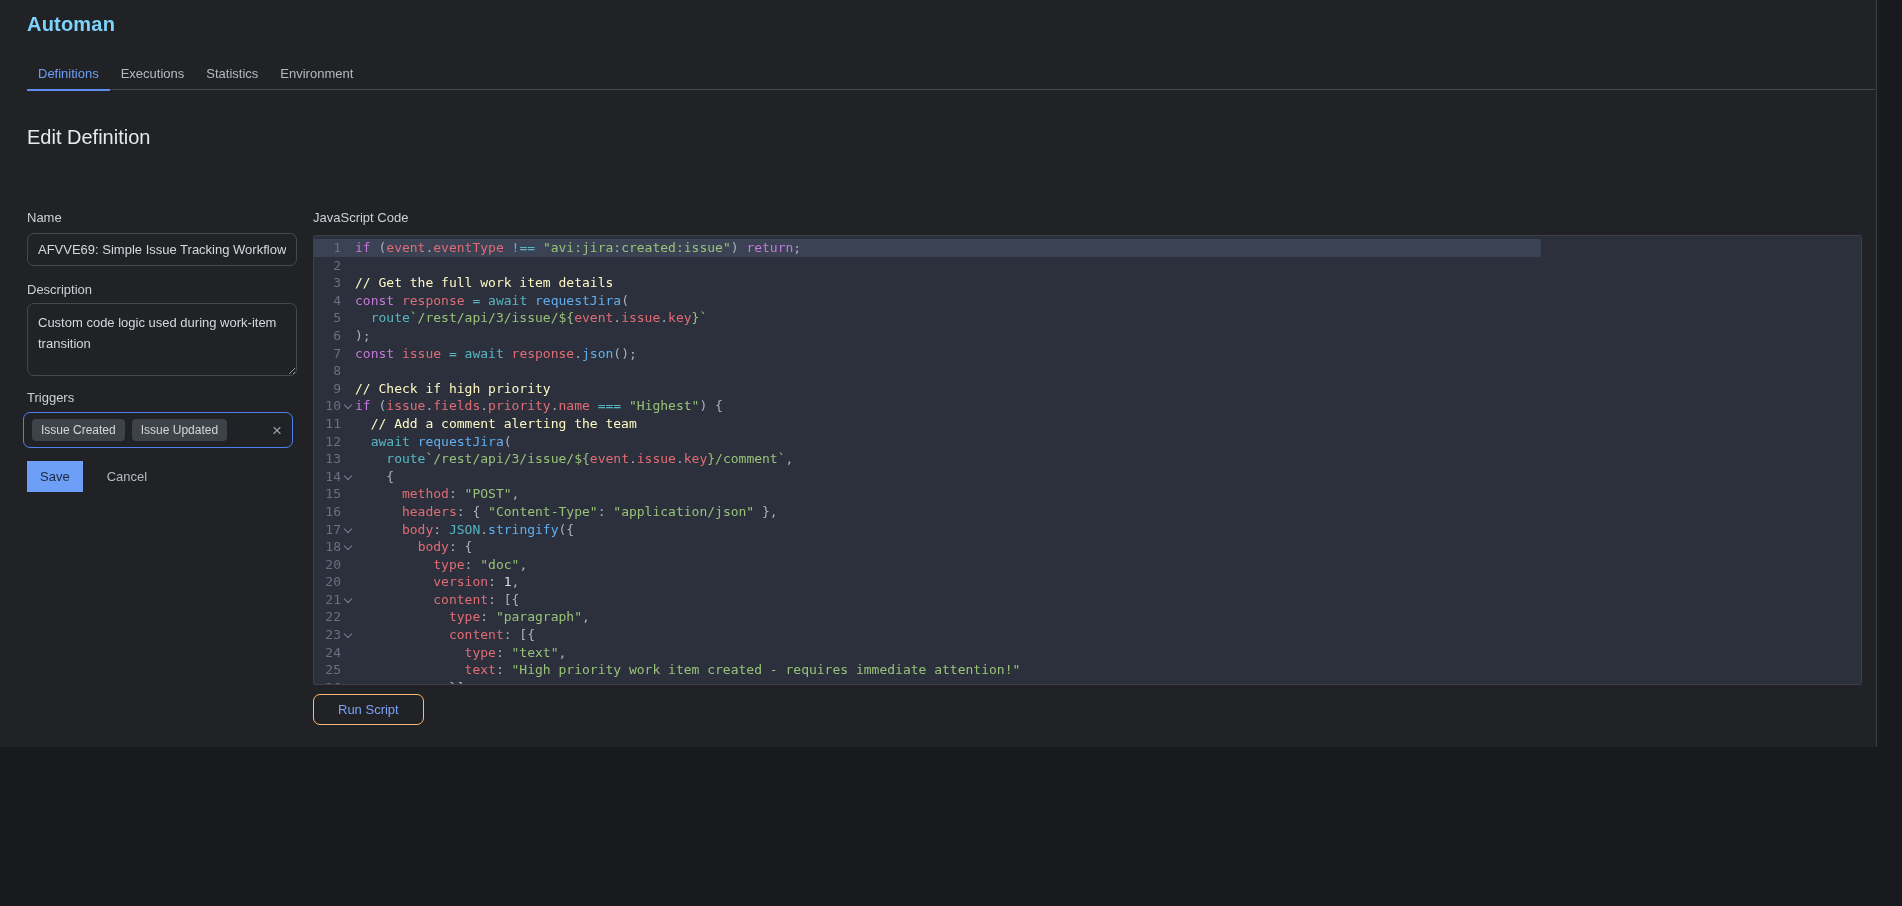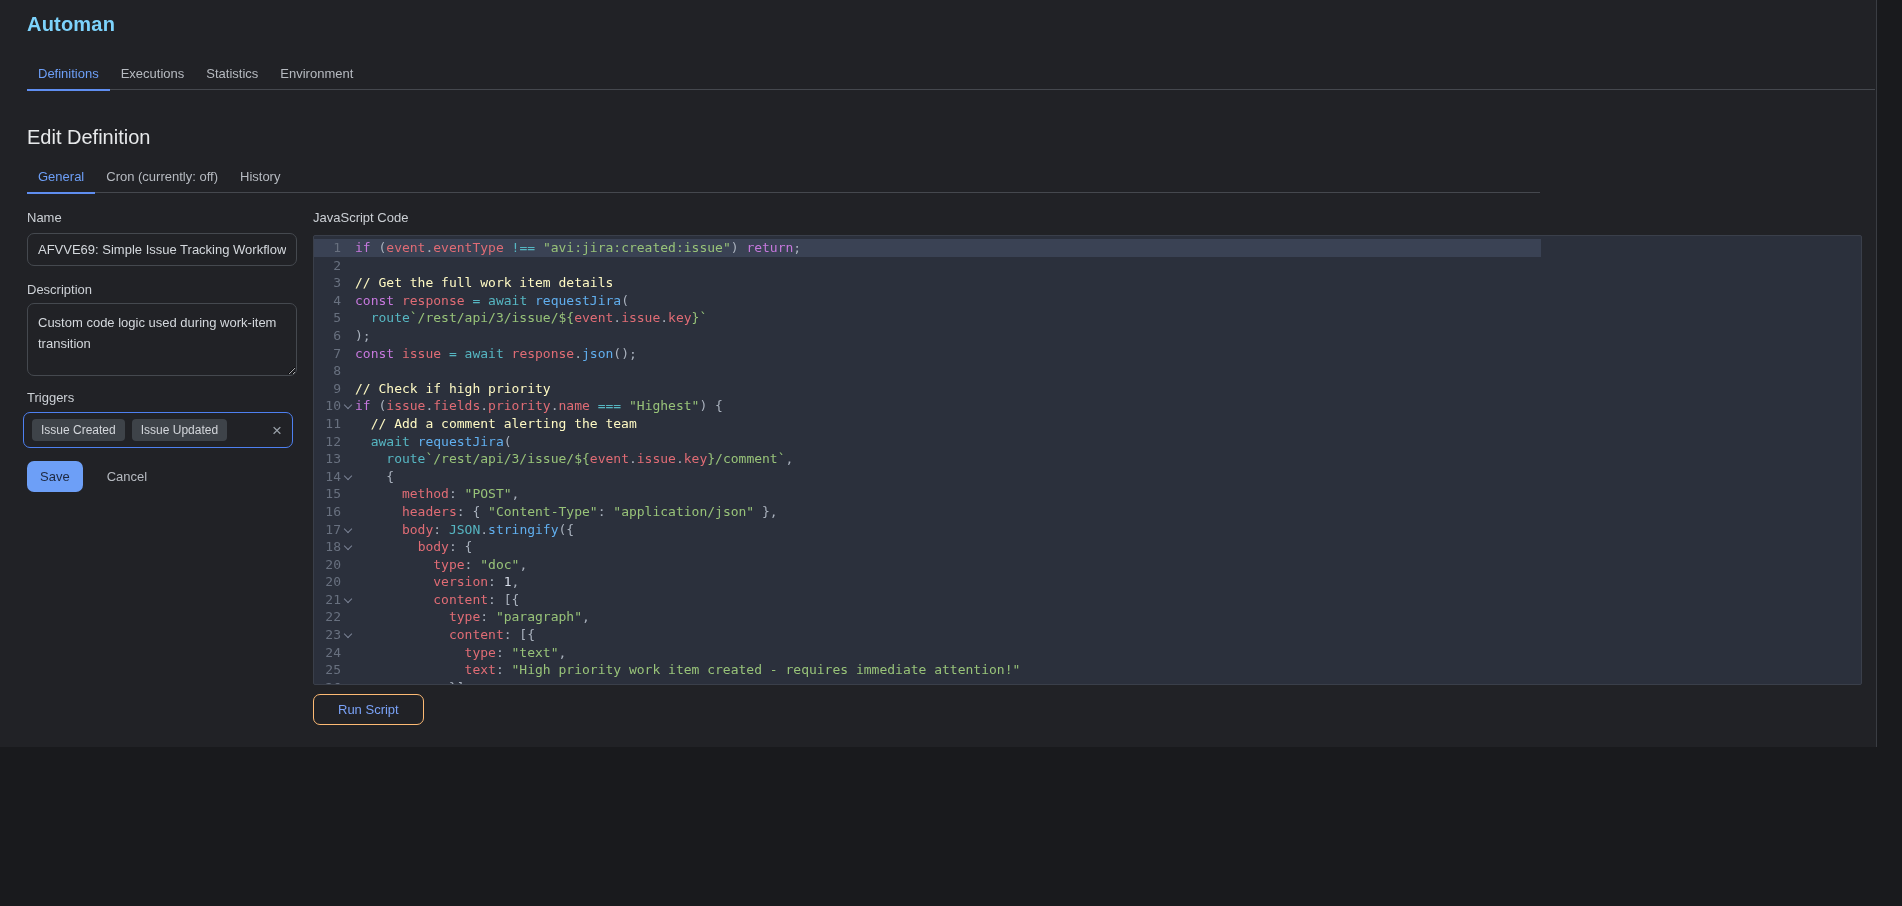--- a/index.html
+++ b/index.html
@@ -52,21 +52,21 @@
   }
   .chip{
     background:#3e4349;border-radius:4px;padding:4px 9px;
     font-size:12px;color:#d3d6db;white-space:nowrap;
   }
   .clear-x{
     margin-left:auto;color:#9aa1a9;font-size:17px;line-height:17px;cursor:default;
   }
   .btn-row{position:absolute;left:27px;top:461px;display:flex;align-items:center;gap:24px;}
   .save-btn{
-    background:#6d9ff7;color:#1e2940;border:none;border-radius:7px;
+    background:#6d9ff7;color:#1e2940;border:none;border-radius:0;
     height:31px;padding:0 13px;font-size:13px;font-family:"Liberation Sans",sans-serif;
   }
   .cancel-btn{
     background:none;border:none;color:#b6bac0;font-size:13px;
     font-family:"Liberation Sans",sans-serif;padding:0;
   }
   .editor{
     position:absolute;left:313px;top:235px;width:1549px;height:450px;box-sizing:border-box;
     background:#2b303c;border:1px solid #3a3f4a;border-radius:2px;
     overflow:hidden;padding-top:3px;
@@ -108,25 +108,20 @@
 
   <nav class="tabs" id="main-tabs">
       <div class="tab active">Definitions</div>
       <div class="tab">Executions</div>
       <div class="tab">Statistics</div>
       <div class="tab">Environment</div>
     </nav>
 
   <div class="page-title">Edit Definition</div>
 
-  <nav class="tabs" id="sub-tabs">
-      <div class="tab active">General</div>
-      <div class="tab">Cron (currently: off)</div>
-      <div class="tab">History</div>
-    </nav>
 
   <label class="field-label" id="name-label">Name</label>
   <input class="text-input" id="name-input" type="text" value="AFVVE69: Simple Issue Tracking Workflow |" style="">
 
   <label class="field-label" id="desc-label">Description</label>
   <textarea class="text-input" id="desc-input" style="">Custom code logic used during work-item transition</textarea>
 
   <label class="field-label" id="trig-label">Triggers</label>
   <div class="triggers-box">
     <span id="chips" style="display:flex;gap:7px;">

